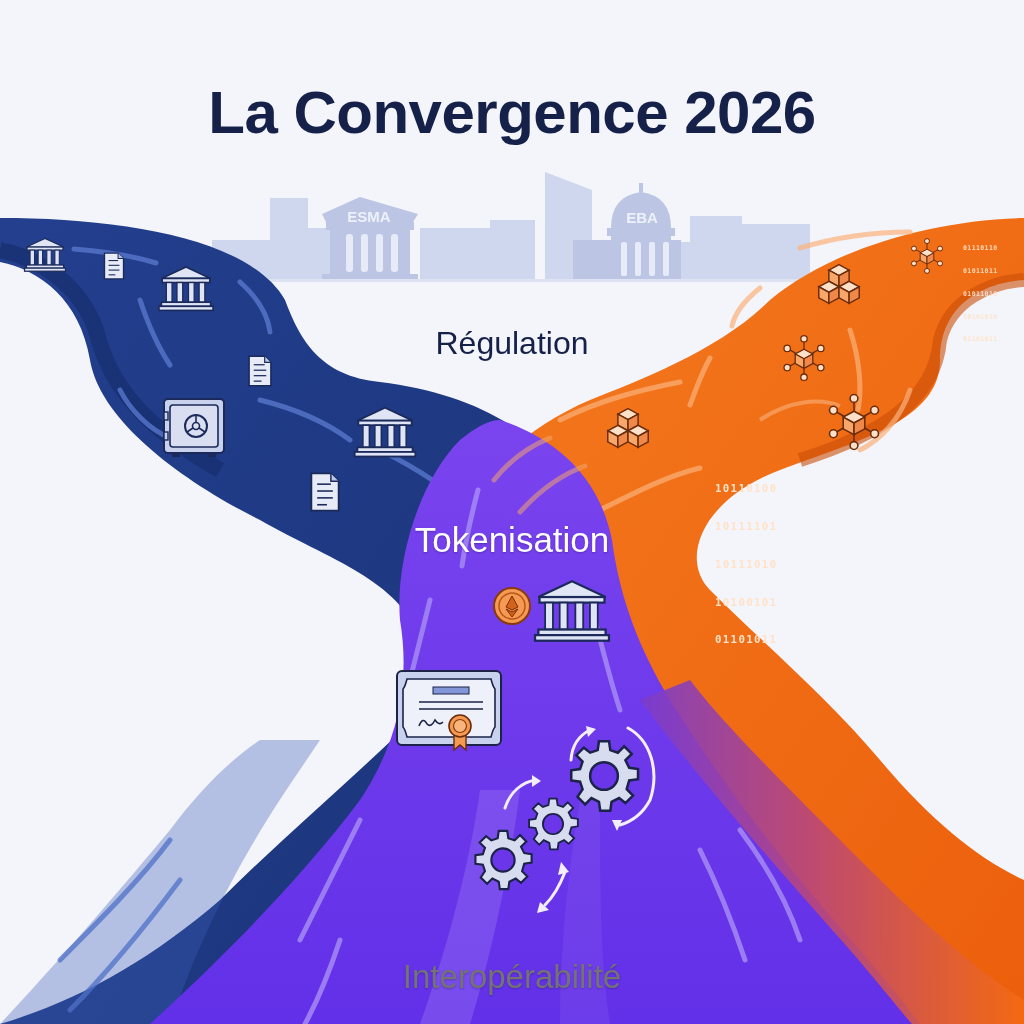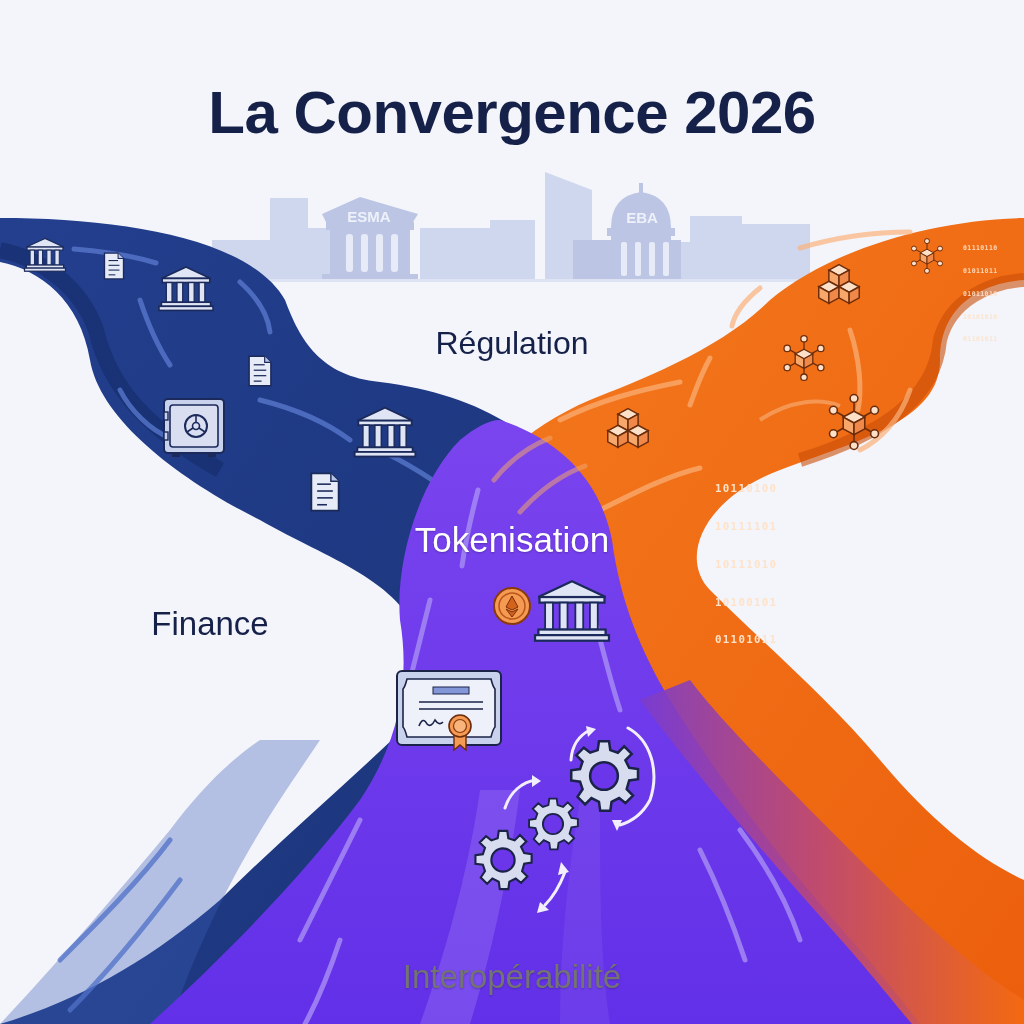--- a/index.html
+++ b/index.html
@@ -269,21 +269,20 @@
     </g>
   </g>
 </svg>
 
 <div class="title">La Convergence 2026</div>
 
 <div class="label lbl-regulation">Régulation</div>
 <div class="label lbl-tokenisation">Tokenisation</div>
 
 <div class="label lbl-finance">
-  <div>Finance</div>
 </div>
 
 <div class="label lbl-crypto">
 </div>
 
 <div class="label lbl-interop">Interopérabilité</div>
 
 <div class="binary binary-main">
   <div>10110100</div>
   <div>10111101</div>

